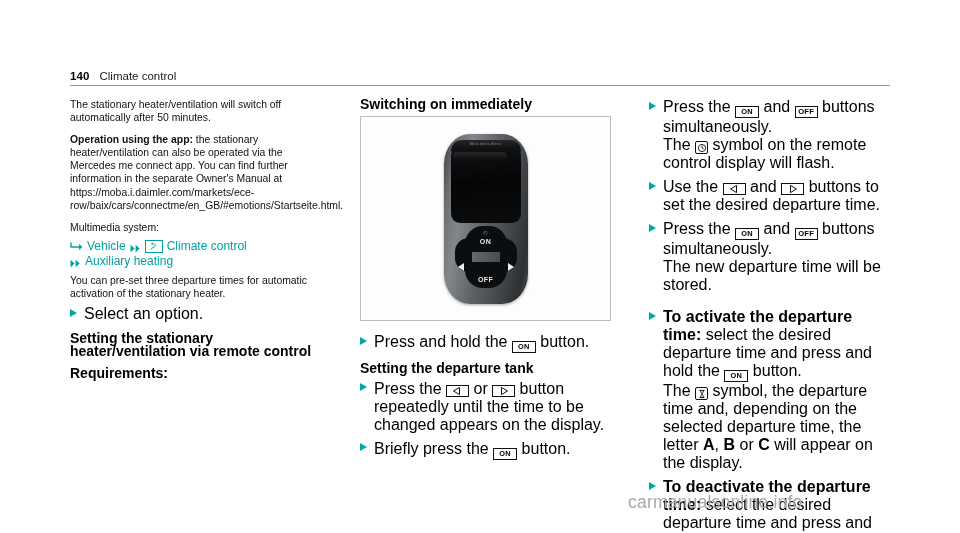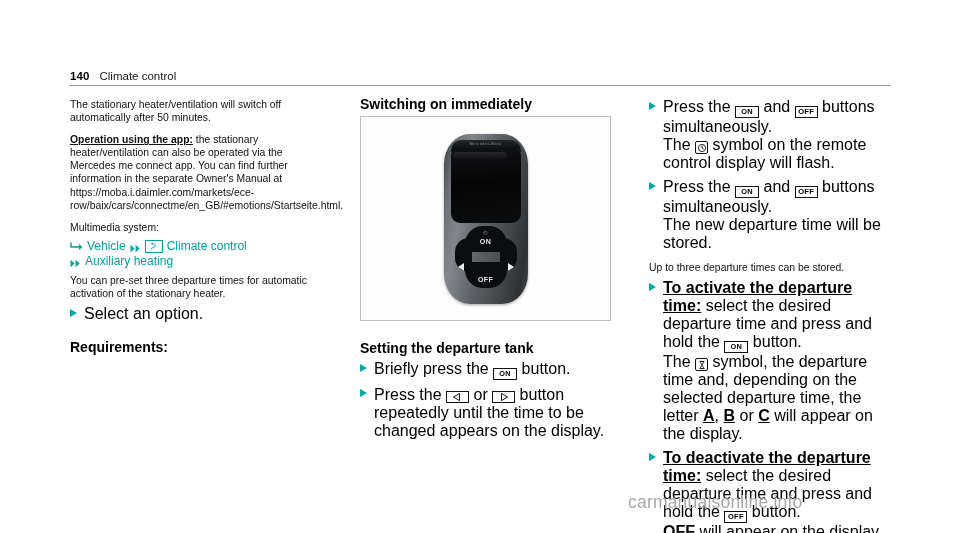--- a/index.html
+++ b/index.html
@@ -57,21 +57,21 @@
   }
   .col { width: 274px; padding-right: 22px; }
   .col-3 { padding-right: 0; }
 
   p, li { font-size: 10.4px; line-height: 13.1px; color: #111; }
   p { margin-bottom: 0; }
   .gap { height: 9px; }
   .gap-sm { height: 5px; }
   .gap-lg { height: 12px; }
 
-  .b { font-weight: bold; text-decoration: underline; }
+  .b { font-weight: bold; }
   h3.sub {
     font-size: 14px;
     font-weight: bold;
     line-height: 13.1px;
     color: #000;
     margin: 0;
   }
 
   
   .nav-path { color: #00a0a0; font-size: 12px; line-height: 15px; }
@@ -319,20 +319,21 @@
 
       <p>You can pre-set three departure times for automatic activation of the stationary heater.</p>
       <div class="gap-sm"></div>
 
       <div class="step">
         <span class="tri"></span>
         <span class="step-body">Select an option.</span>
       </div>
       <div class="gap"></div>
 
+      <h3 class="sub">Setting the stationary heater/ventilation via remote control</h3>
       <div class="gap"></div>
 
       <h3 class="sub">Requirements:</h3>
 
     </div>
 
     <div class="col">
 
       <h3 class="sub">Switching on immediately</h3>
       <div class="gap-sm"></div>
@@ -358,65 +359,80 @@
               <span class="kp-tri r"></span>
             </div>
             <div class="kp-off">
               <div class="kp-label off">OFF</div>
             </div>
           </div>
         </div>
       </div>
       <div class="gap-lg"></div>
 
+      <div class="step">
+        <span class="tri"></span>
+        <span class="step-body"><span>Press and hold the </span><span class="key key-on">ON</span><span> button.</span></span>
+      </div>
       <div class="gap"></div>
 
       <h3 class="sub">Setting the departure tank</h3>
       <div class="gap-sm"></div>
-
-      <div class="step">
-        <span class="tri"></span>
-        <span class="step-body"><span>Briefly press the </span><span class="key key-on">ON</span><span> button.</span></span>
-      </div>
 
       <div class="step">
         <span class="tri"></span>
         <span class="step-body"><span>Press the </span><span class="key key-arrow">
               <svg width="21" height="10" viewBox="0 0 21 10">
                 <path d="M12.5 1.4 L6.5 5 L12.5 8.6 Z" fill="none" stroke="#111" stroke-width="1"></path>
               </svg>
             </span><span> or </span><span class="key key-arrow">
               <svg width="21" height="10" viewBox="0 0 21 10">
                 <path d="M8.5 1.4 L14.5 5 L8.5 8.6 Z" fill="none" stroke="#111" stroke-width="1"></path>
               </svg>
             </span><span> button repeatedly until the time to be changed appears on the display.</span></span>
+      </div>
+
+      <div class="step">
+        <span class="tri"></span>
+        <span class="step-body"><span>Briefly press the </span><span class="key key-on">ON</span><span> button.</span></span>
       </div>
 
     </div>
 
     <div class="col col-3">
 
       <div class="step">
         <span class="tri"></span>
         <span class="step-body"><span>Press the </span><span class="key key-on">ON</span><span> and </span><span class="key key-off">OFF</span><span> buttons simultaneously.</span><br><span>The </span><span class="sym">
               <svg width="10" height="10" viewBox="0 0 10 10">
                 <circle cx="5" cy="5" r="3.6" fill="none" stroke="#111" stroke-width="0.9"></circle>
                 <path d="M5 2.6 L5 5 L6.7 6" fill="none" stroke="#111" stroke-width="0.9"></path>
               </svg>
             </span><span> symbol on the remote control display will flash.</span></span>
       </div>
 
+      <div class="step">
+        <span class="tri"></span>
+        <span class="step-body"><span>Use the </span><span class="key key-arrow">
+              <svg width="21" height="10" viewBox="0 0 21 10">
+                <path d="M12.5 1.4 L6.5 5 L12.5 8.6 Z" fill="none" stroke="#111" stroke-width="1"></path>
+              </svg>
+            </span><span> and </span><span class="key key-arrow">
+              <svg width="21" height="10" viewBox="0 0 21 10">
+                <path d="M8.5 1.4 L14.5 5 L8.5 8.6 Z" fill="none" stroke="#111" stroke-width="1"></path>
+              </svg>
+            </span><span> buttons to set the desired departure time.</span></span>
+      </div>
 
       <div class="step">
         <span class="tri"></span>
         <span class="step-body"><span>Press the </span><span class="key key-on">ON</span><span> and </span><span class="key key-off">OFF</span><span> buttons simultaneously.</span><br><span>The new departure time will be stored.</span></span>
       </div>
       <div class="gap"></div>
 
-      <p>Up to three departure times can be stored.</p>
       <div class="gap-sm"></div>
 
       <div class="step">
         <span class="tri"></span>
         <span class="step-body"><span class="b">To activate the departure time:</span><span> select the desired departure time and press and hold the </span><span class="key key-on">ON</span><span> button.</span><br><span>The </span><span class="sym">
               <svg width="10" height="10" viewBox="0 0 10 10">
                 <path d="M2.6 1.4 L7.4 1.4 M2.6 8.6 L7.4 8.6" stroke="#111" stroke-width="0.9"></path>
                 <path d="M3.1 1.6 L6.9 1.6 L5 5 L6.9 8.4 L3.1 8.4 L5 5 Z" fill="none" stroke="#111" stroke-width="0.8"></path>
               </svg>
             </span><span> symbol, the departure time and, depending on the selected departure time, the letter </span><span class="b">A</span><span>, </span><span class="b">B</span><span> or </span><span class="b">C</span><span> will appear on the display.</span></span>

